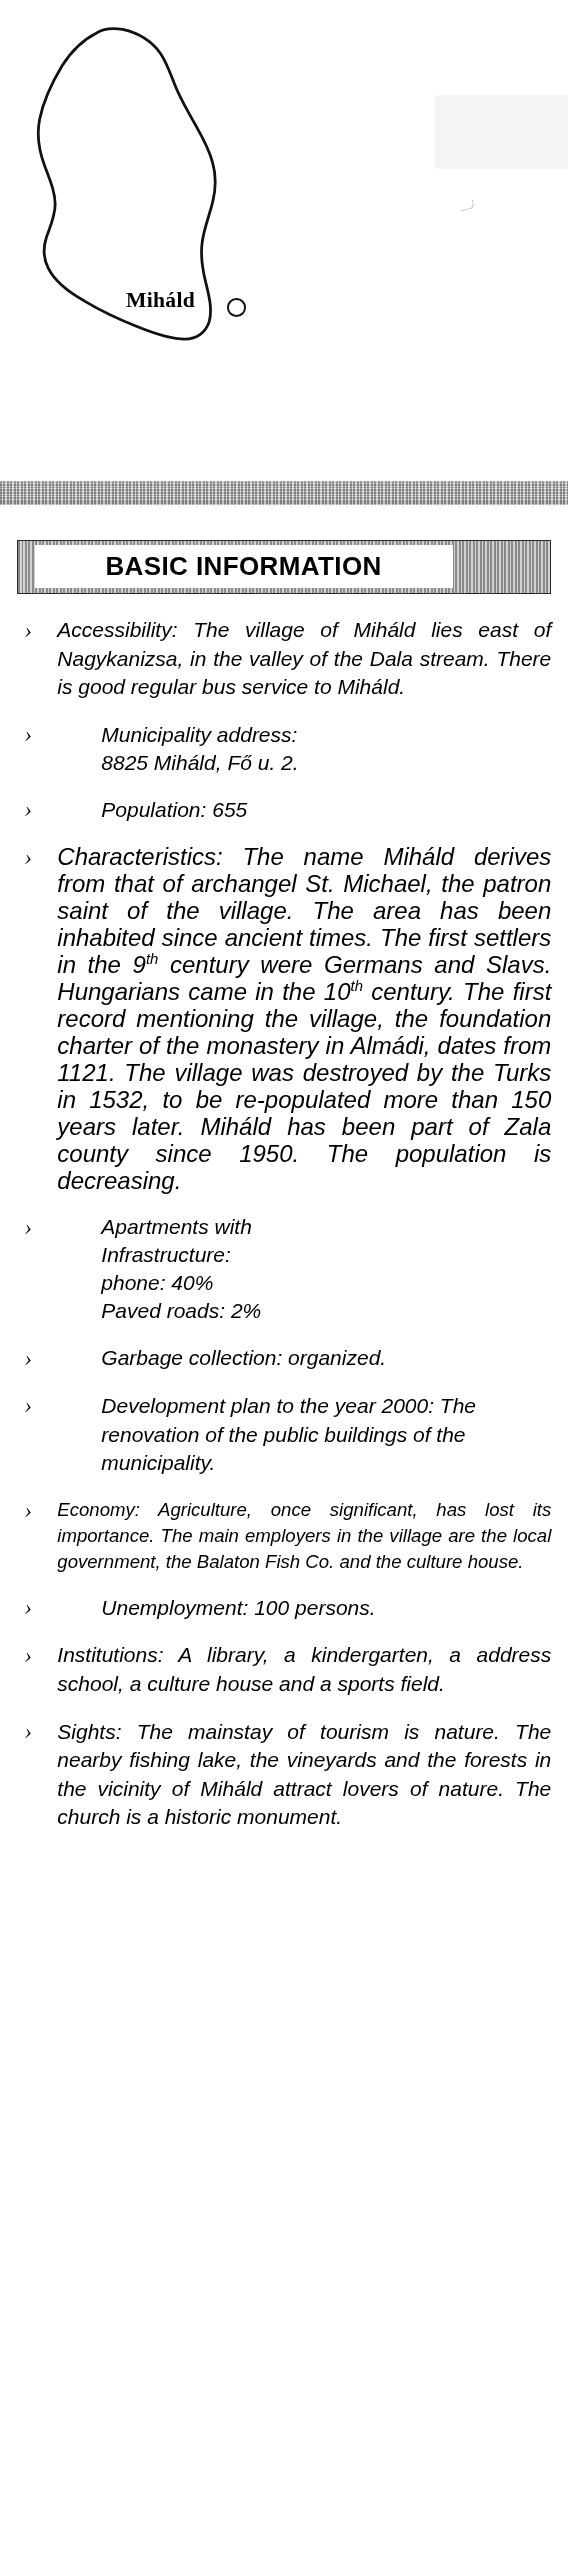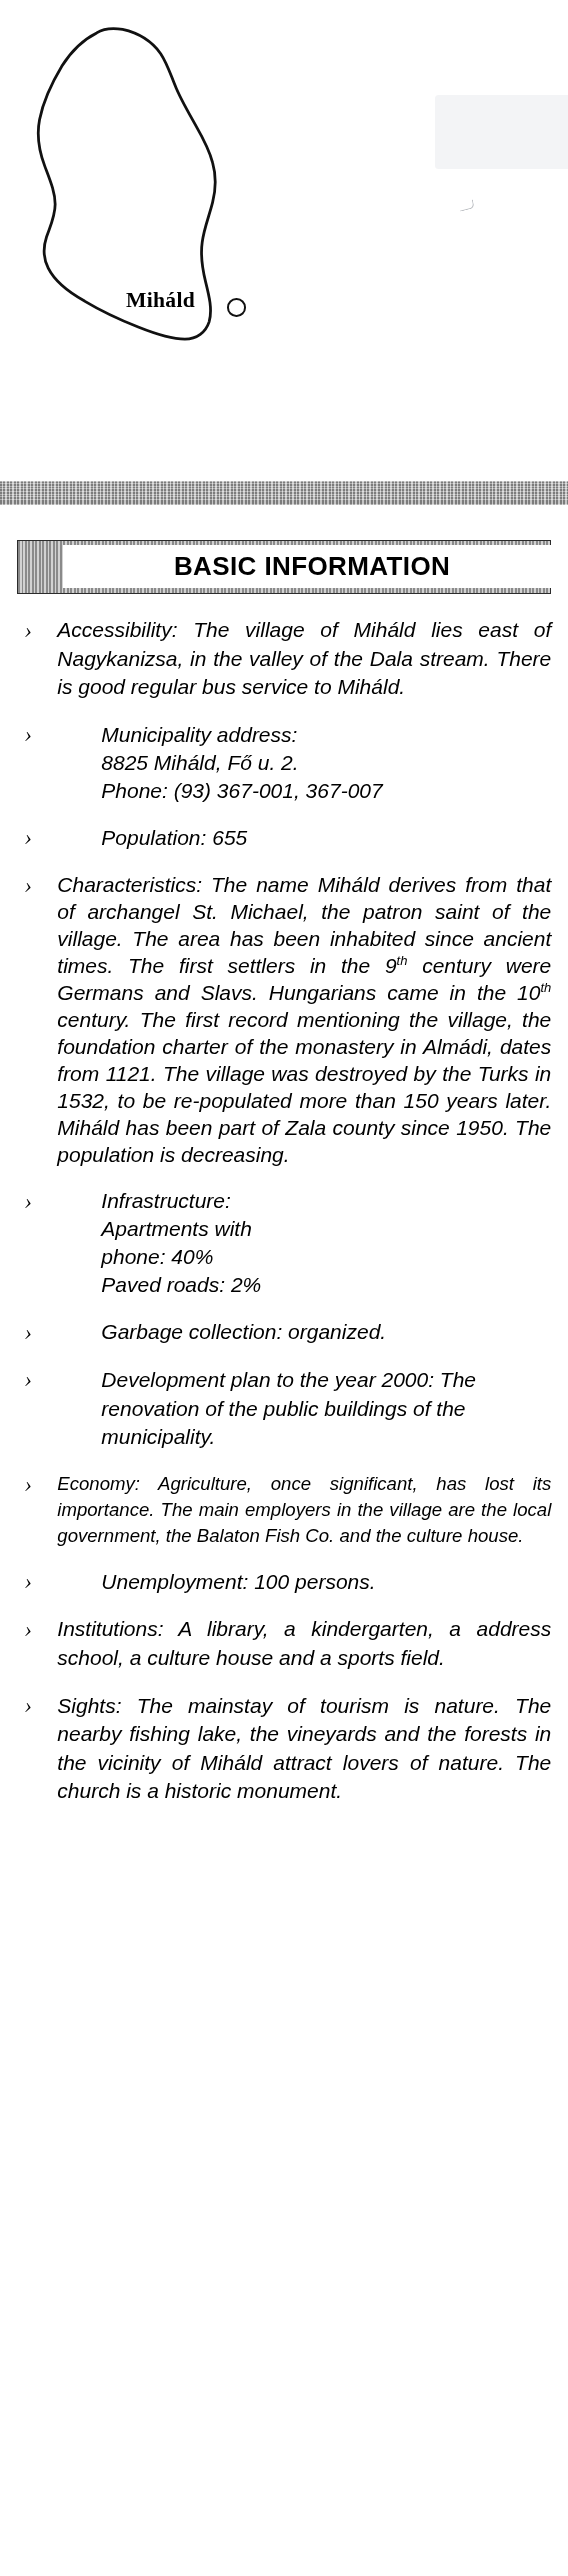--- a/index.html
+++ b/index.html
@@ -108,26 +108,25 @@
       repeating-linear-gradient(90deg,
         #8a8a8a 0px, #8a8a8a 1.7px,
         #d2d2d2 1.7px, #d2d2d2 3.5px),
       linear-gradient(180deg, #bdbdbd, #9a9a9a);
     border: 1.7px solid #2b2b2b;
     box-sizing: border-box;
   }
   #heading-inner {
     position: absolute;
     left: 17.3px; top: 5.2px;
-    width: 499px; height: 43px;
+    width: 418px; height: 43px;
     background: #ffffff;
     display: flex;
     align-items: center;
     justify-content: center;
-    margin-left: 28px;
   }
   #heading-text {
     font-family: "Liberation Sans", sans-serif;
     font-weight: 800;
     font-size: 26px;
     letter-spacing: 0.4px;
     color: #000;
   }
 
   
@@ -159,21 +158,21 @@
     font-weight: 400;
     font-size: 21px;
     line-height: 28.6px;
     text-align: justify;
     text-justify: inter-word;
     color: #000;
   }
   .entry p.noj { text-align: left; margin-left: 44px; }
   .entry p.tight { line-height: 28px; }
   .entry p.small {
-    font-size: 21px;
+    font-size: 24px;
     line-height: 27px;
   }
   .entry p.smaller {
     font-size: 18.6px;
     line-height: 26px;
   }
   sup {
     font-size: 0.62em;
     vertical-align: super;
     line-height: 0;
@@ -214,37 +213,36 @@
 
   <div class="entry">
     <span class="bullet">›</span>
     <p>Accessibility: The village of Miháld lies east of Nagykanizsa, in the valley of the Dala stream. There is good regular bus service to Miháld.</p>
   </div>
 
   <div class="entry">
     <span class="bullet">›</span>
     <p class="noj tight">Municipality address:</p>
     <p class="noj tight">8825 Miháld, Fő u. 2.</p>
-    <p class="noj tight">Phone: (93) 367-001, 367-007</p>
   </div>
 
   <div class="entry">
     <span class="bullet">›</span>
     <p class="noj">Population: 655</p>
   </div>
 
   <div class="entry">
     <span class="bullet">›</span>
     <p class="small"><span>Characteristics: The name Miháld derives from that of archangel St. Michael, the patron saint of the village. The area has been inhabited since ancient times. The first settlers in the 9</span><sup>th</sup><span> century were Germans and Slavs. Hungarians came in the 10</span><sup>th</sup><span> century. The first record mentioning the village, the foundation charter of the monastery in Almádi, dates from 1121. The village was destroyed by the Turks in 1532, to be re-populated more than 150 years later. Miháld has been part of Zala county since 1950. The population is decreasing.</span></p>
   </div>
 
   <div class="entry">
     <span class="bullet">›</span>
+    <p class="noj tight">Apartments with</p>
     <p class="noj tight">Infrastructure:</p>
-    <p class="noj tight">Apartments with</p>
     <p class="noj tight">phone: 40%</p>
     <p class="noj tight">Paved roads: 2%</p>
   </div>
 
   <div class="entry">
     <span class="bullet">›</span>
     <p class="noj">Garbage collection: organized.</p>
   </div>
 
   <div class="entry">

